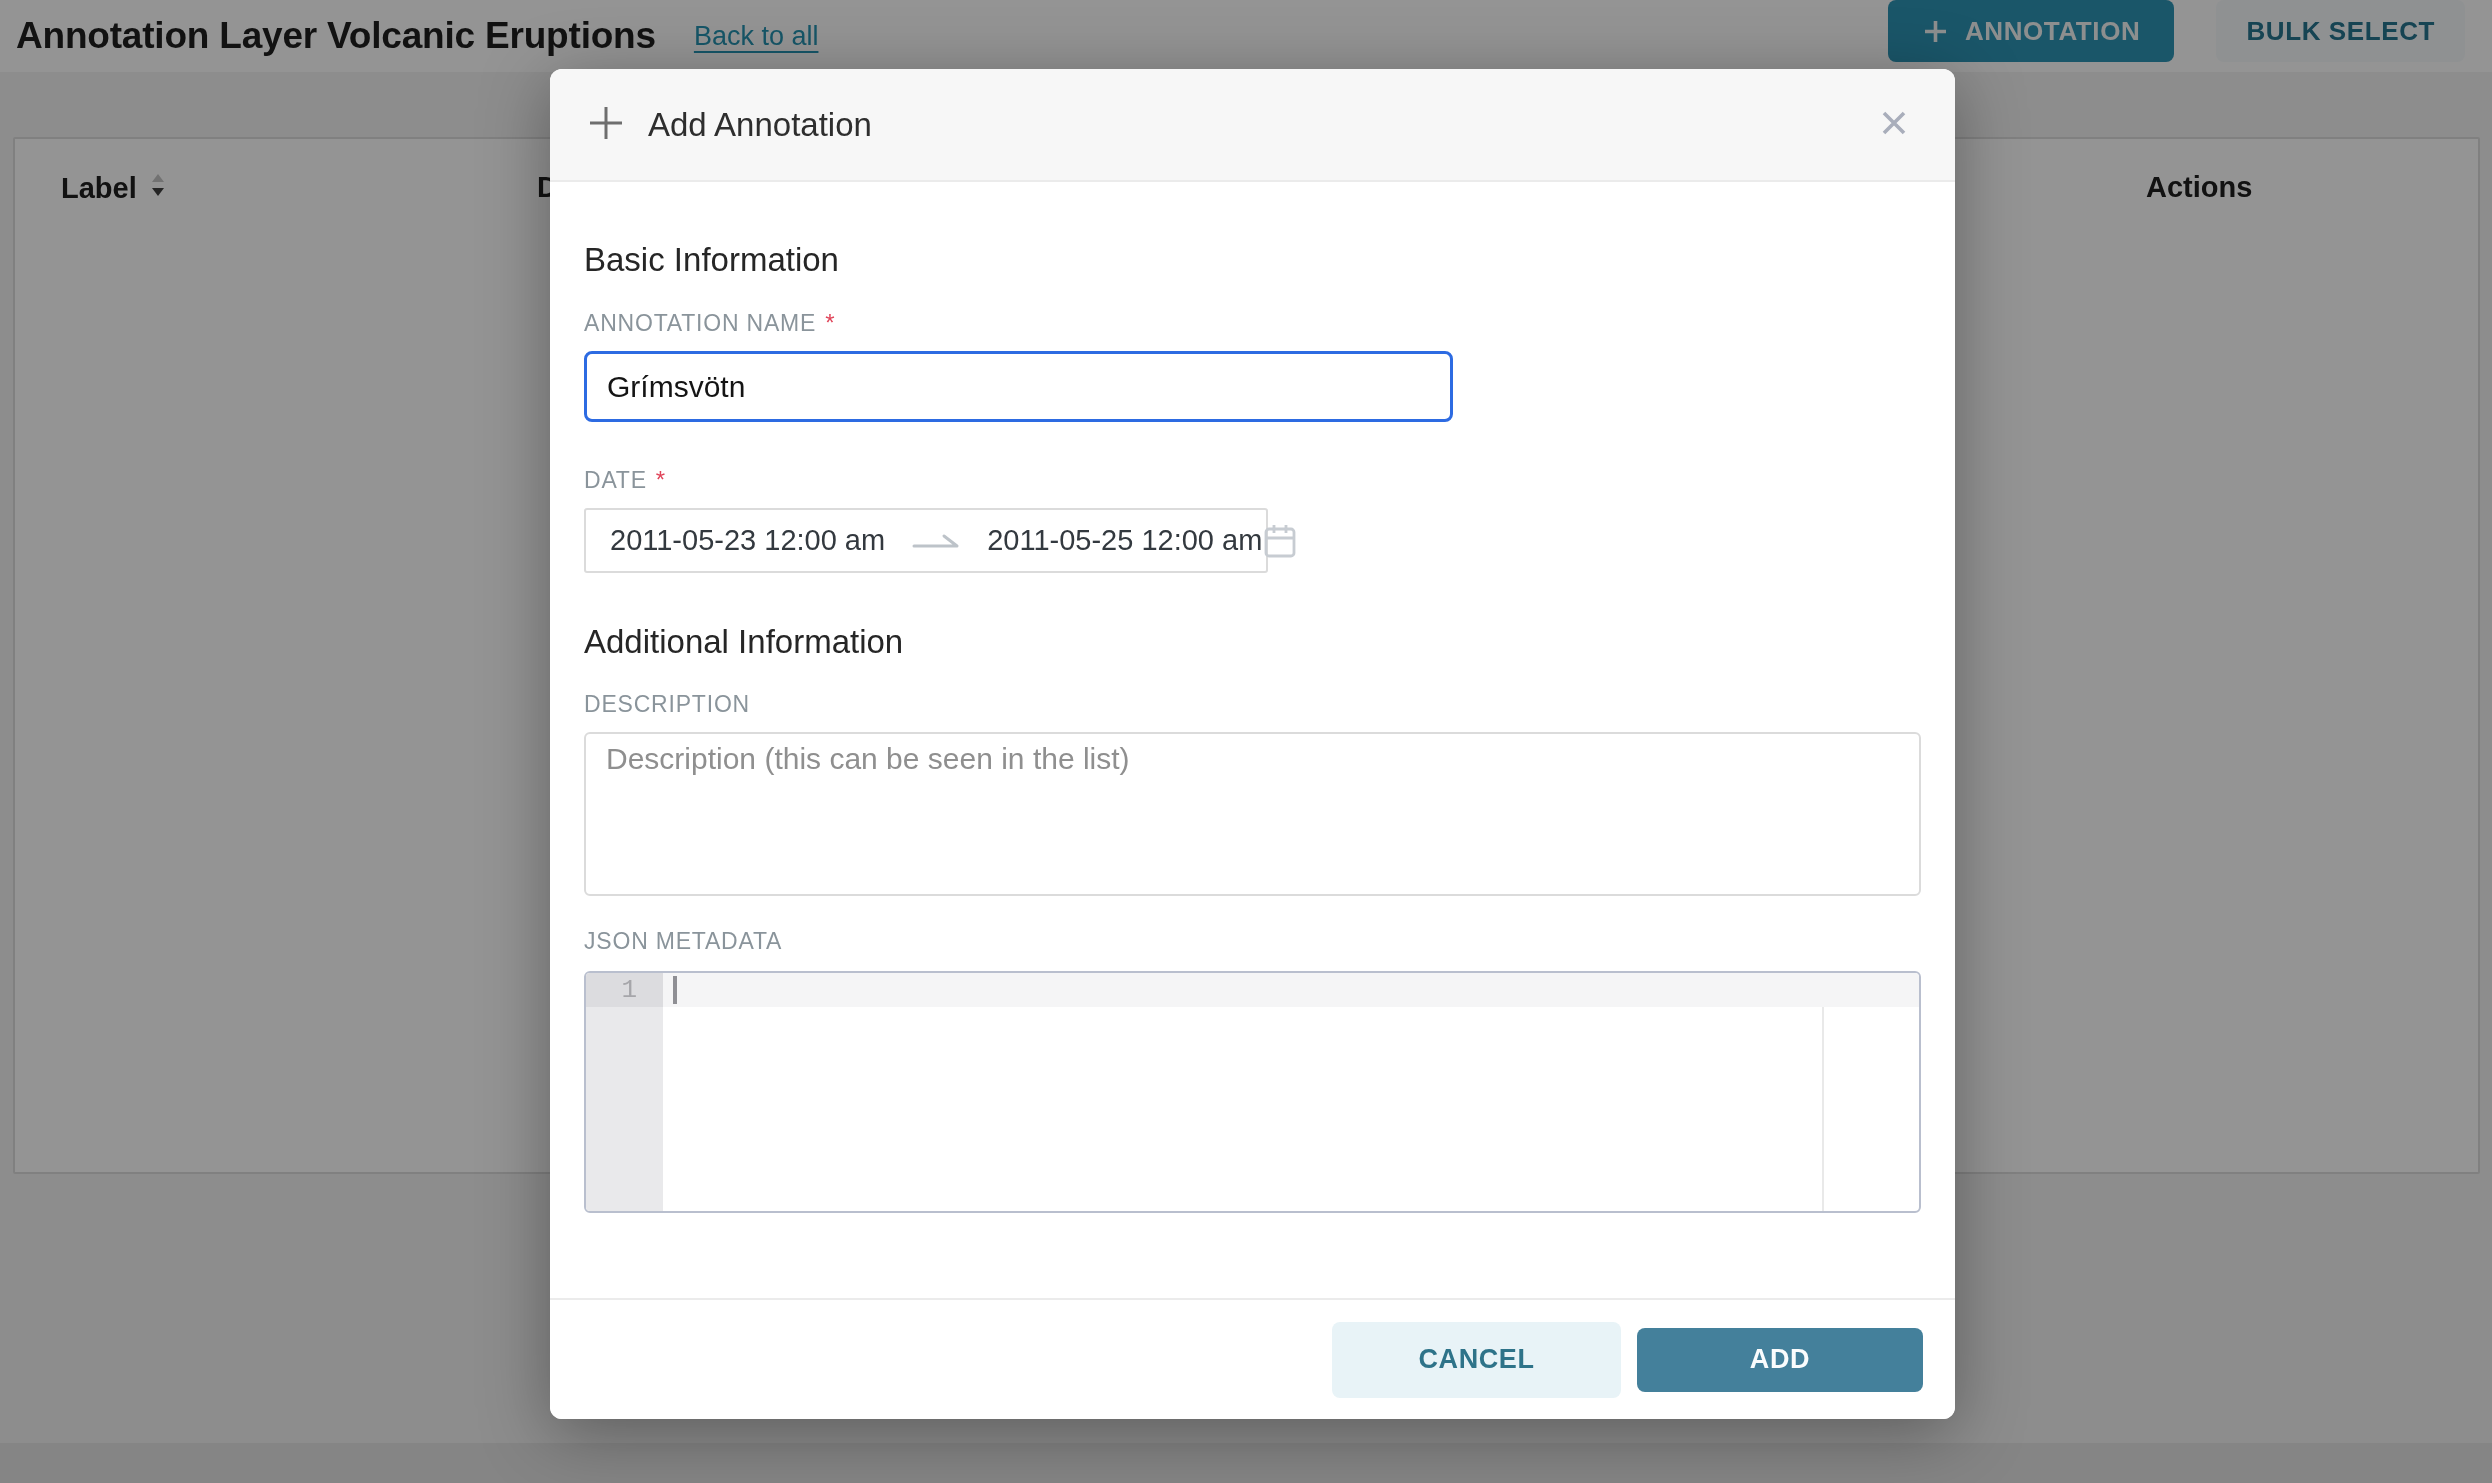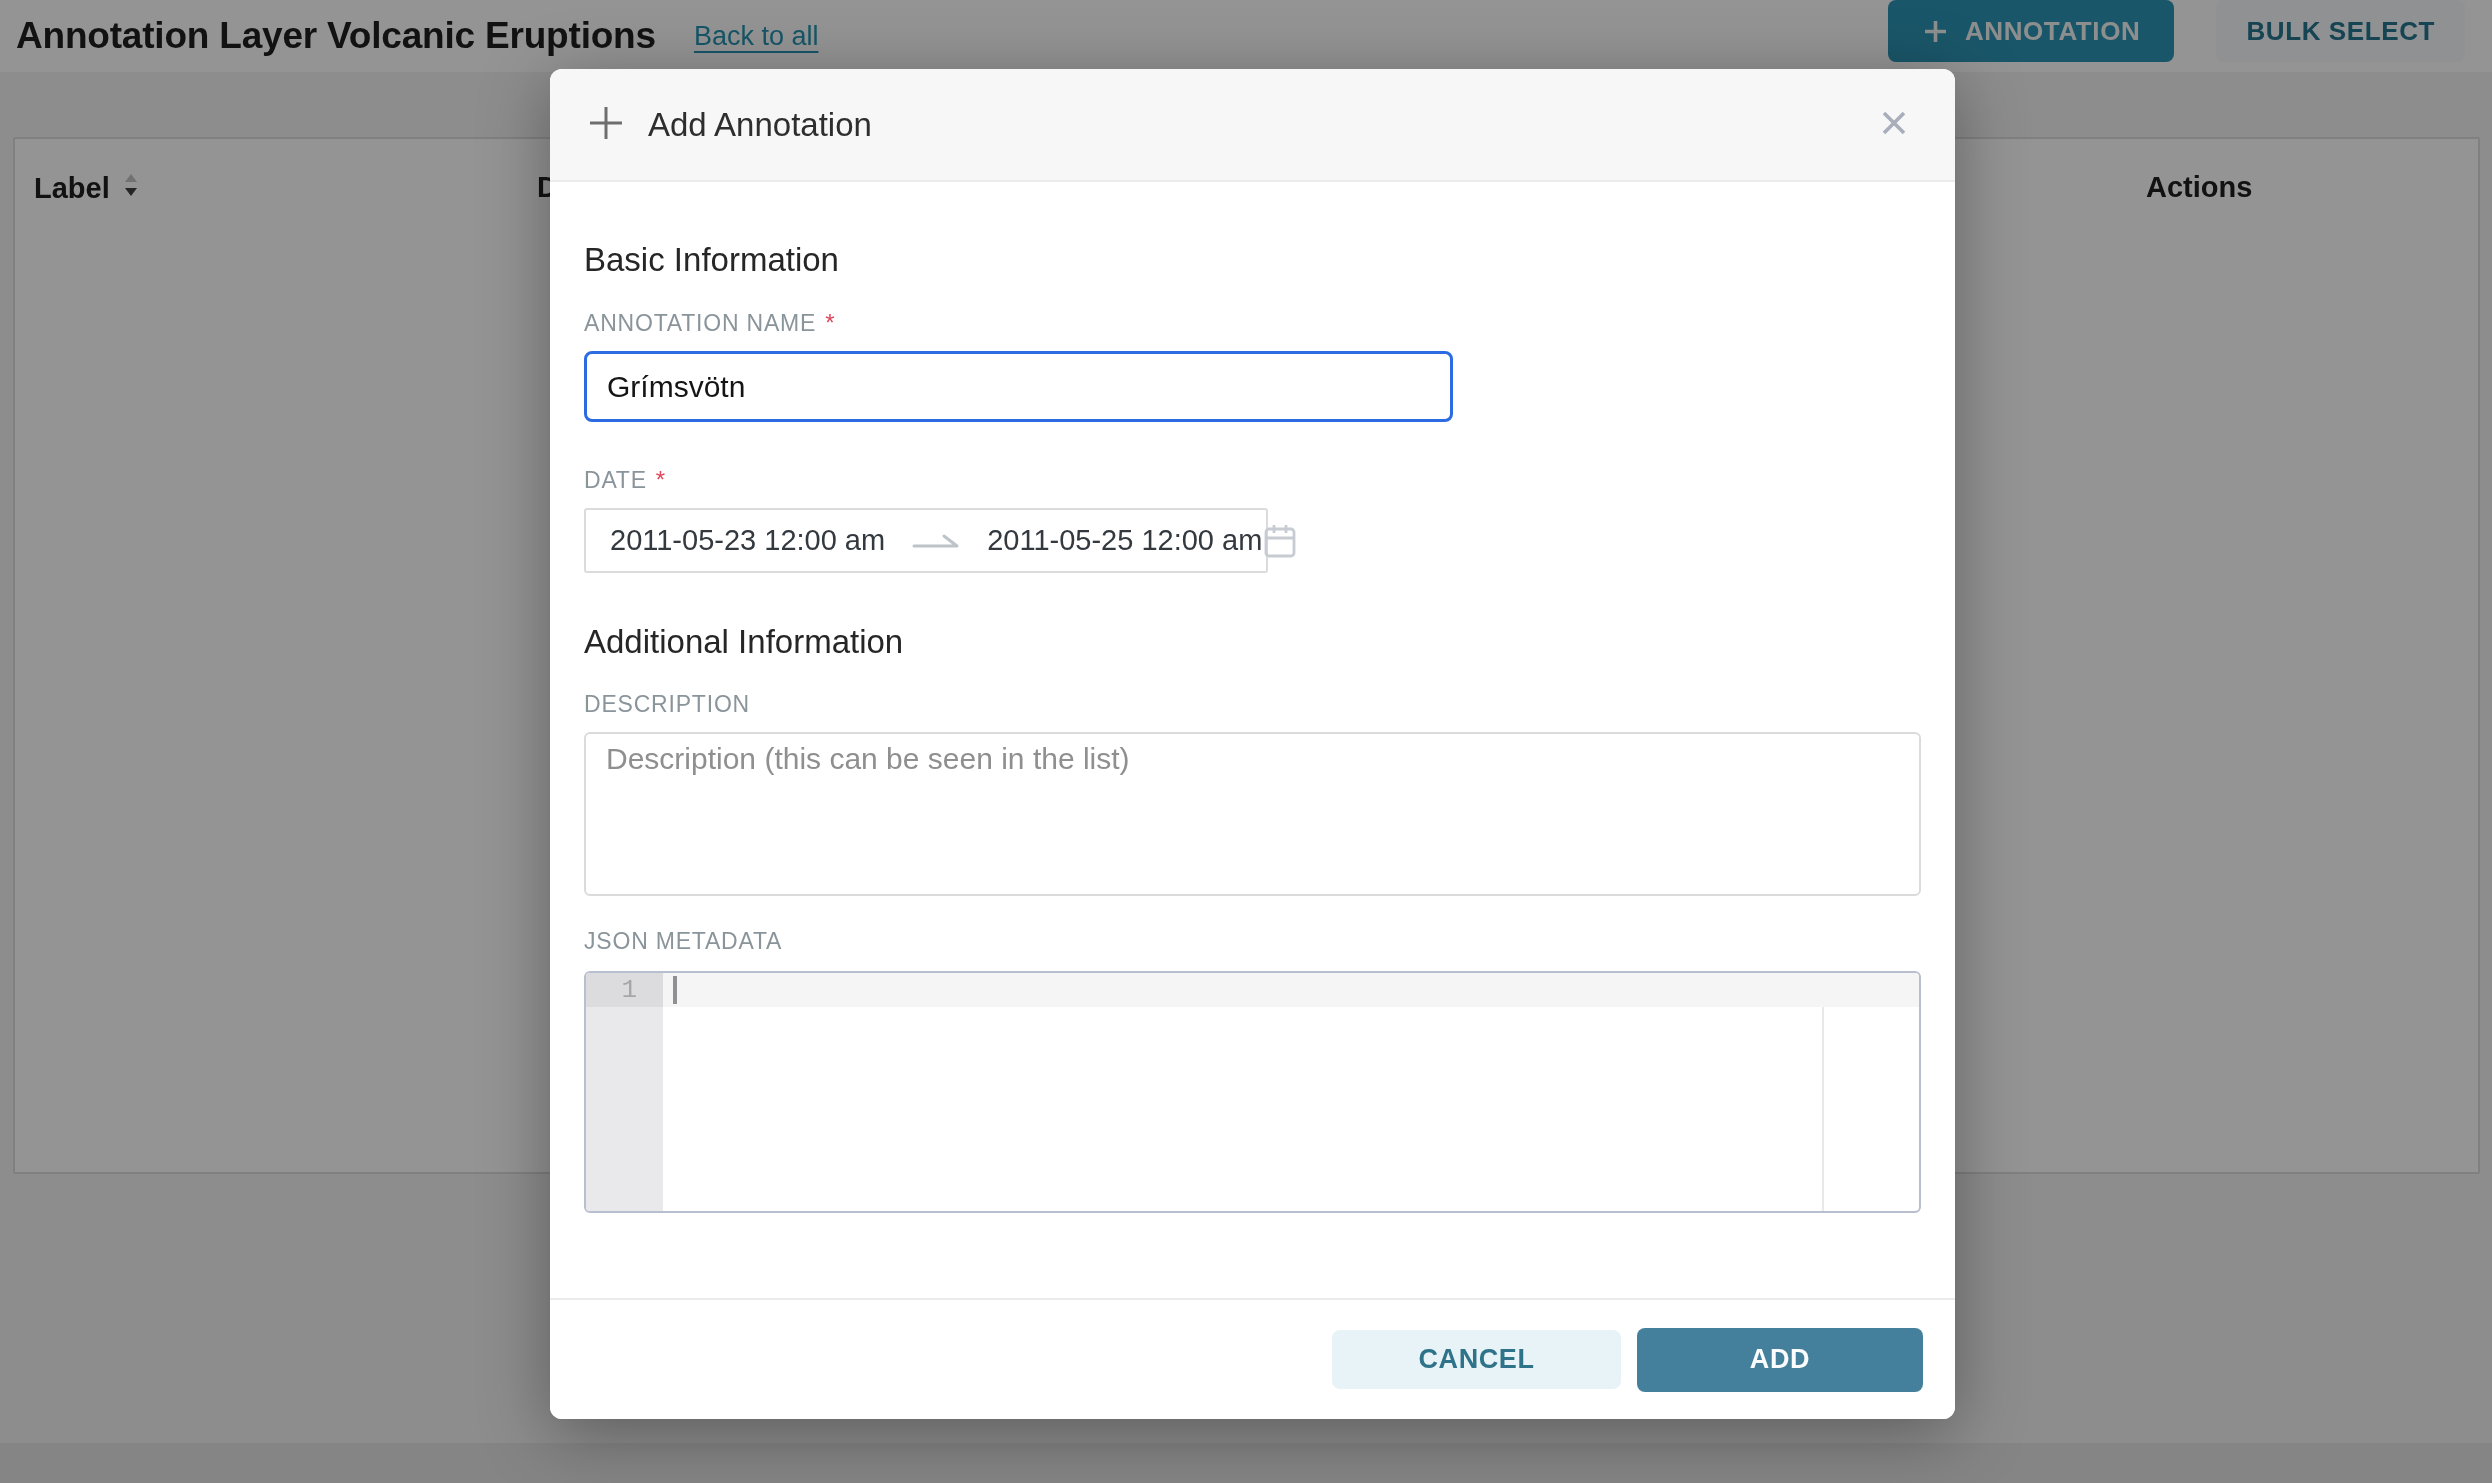--- a/index.html
+++ b/index.html
@@ -10,21 +10,21 @@
   .page-title{font-size:37px;font-weight:700;color:#1F1F1F;letter-spacing:-0.2px;}
   .back-link{margin-left:38px;font-size:27px;font-weight:500;color:#2795B3;text-decoration:underline;text-underline-offset:6px;cursor:pointer;}
   .header-buttons{position:absolute;top:0;right:28px;display:flex;gap:42px;}
   .btn{display:inline-flex;align-items:center;justify-content:center;height:62px;border:none;border-radius:8px;font-family:inherit;font-size:26px;font-weight:600;letter-spacing:0.6px;cursor:pointer;}
   .btn-annotation{background:#2E94B5;color:#F3F6F7;padding:0 34px;}
   .btn-annotation .plus-glyph{margin-right:16px;display:inline-flex;}
   .btn-bulk{background:#F6FAFC;color:#26758F;padding:12px 30px;}
 
   .card{position:absolute;top:137px;left:13px;width:2467px;height:1037px;background:#FFFFFF;border:2px solid #DDDDDD;border-radius:2px;box-sizing:border-box;}
   .col{position:absolute;top:32px;display:flex;align-items:center;gap:12px;font-size:29px;font-weight:600;color:#202020;white-space:nowrap;}
-  .col-label{left:19px;}
+  .col-label{left:46px;}
   .col-desc{left:522px;}
   .col-actions{left:2131px;}
 
   .bottom-strip{position:absolute;left:0;right:0;bottom:0;height:40px;background:#E5E5E5;}
 
   
   .overlay{position:absolute;inset:0;background:rgba(0,0,0,0.42);z-index:5;}
   .modal{position:absolute;left:550px;top:69px;width:1405px;height:1350px;background:#FFFFFF;border-radius:12px;box-shadow:0 14px 69px rgba(0,0,0,0.35);z-index:10;overflow:hidden;}
   .modal-header{height:113px;background:#F7F7F7;border-bottom:2px solid #EBEBEB;display:flex;align-items:center;padding:0 36px;box-sizing:border-box;}
   .modal-title{font-size:33px;font-weight:500;color:#2E2E2E;margin-left:22px;}
@@ -50,21 +50,21 @@
   .json-label{margin-bottom:16px;}
   .editor{position:relative;height:242px;box-sizing:border-box;border:2px solid #B9BFCE;border-radius:6px;background:#FFFFFF;overflow:hidden;cursor:text;}
   .editor .margin-line{position:absolute;left:1236px;top:0;bottom:0;width:2px;background:#E9E9E9;}
   .editor .active-line{position:absolute;left:77px;right:0;top:0;height:34px;background:#F5F5F6;}
   .editor .gutter{position:absolute;left:0;top:0;bottom:0;width:77px;background:#E9E9EB;}
   .editor .gutter-active{position:absolute;left:0;top:0;width:77px;height:34px;background:#DCDCDF;}
   .editor .line-no{position:absolute;left:0;top:0;width:51px;height:34px;line-height:34px;text-align:right;font-family:"Liberation Mono",monospace;font-size:26px;color:#A6A6AA;}
   .editor .cursor{position:absolute;left:87px;top:3px;width:4px;height:28px;background:#8F8F94;}
 
   .modal-footer{position:absolute;left:0;right:0;bottom:0;height:121px;background:#FFFFFF;border-top:2px solid #EBEBEB;display:flex;align-items:center;justify-content:flex-end;gap:16px;padding-right:32px;box-sizing:border-box;}
-  .btn-cancel{width:289px;height:59px;background:#E8F3F7;color:#2E7389;font-size:27px;}
+  .btn-cancel{width:289px;height:76px;background:#E8F3F7;color:#2E7389;font-size:27px;}
   .btn-add{width:286px;height:64px;background:#44809B;color:#FAFCFD;font-size:27px;}
 </style>
 </head>
 <body>
 
 <div class="stage">
 
   <div class="page-header">
     <div class="page-title">Annotation Layer Volcanic Eruptions</div>
     <a class="back-link">Back to all</a>

